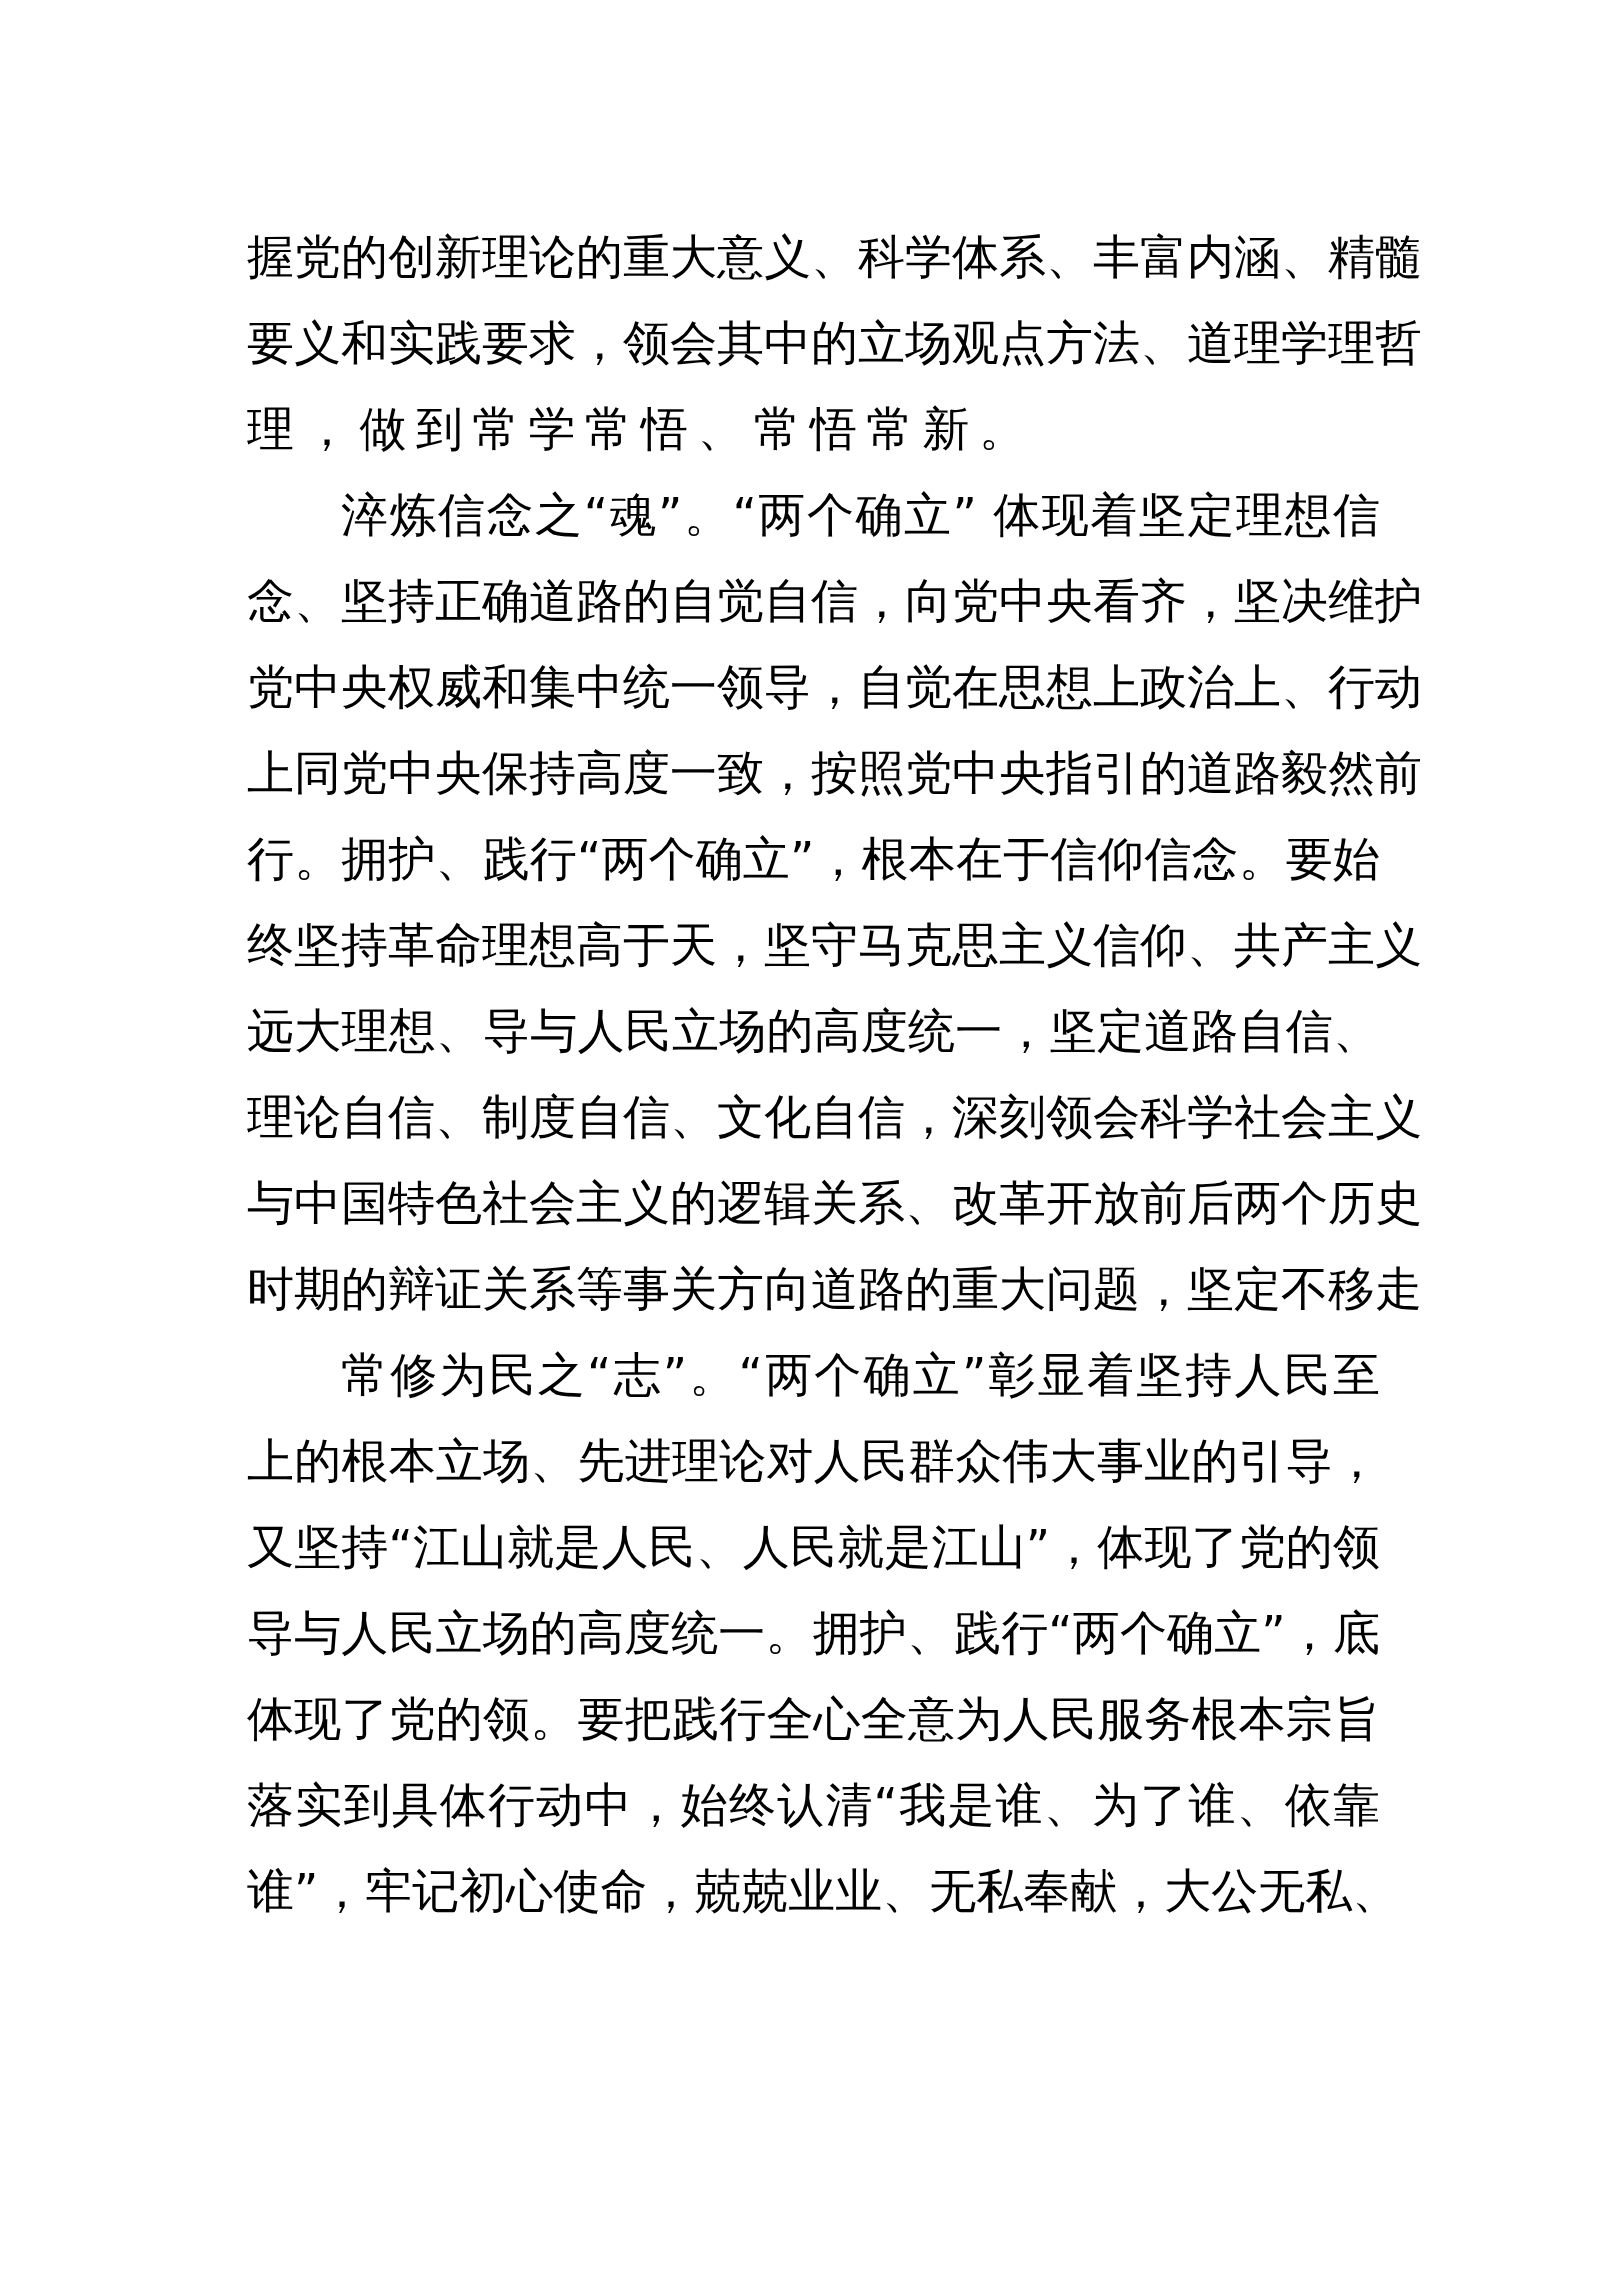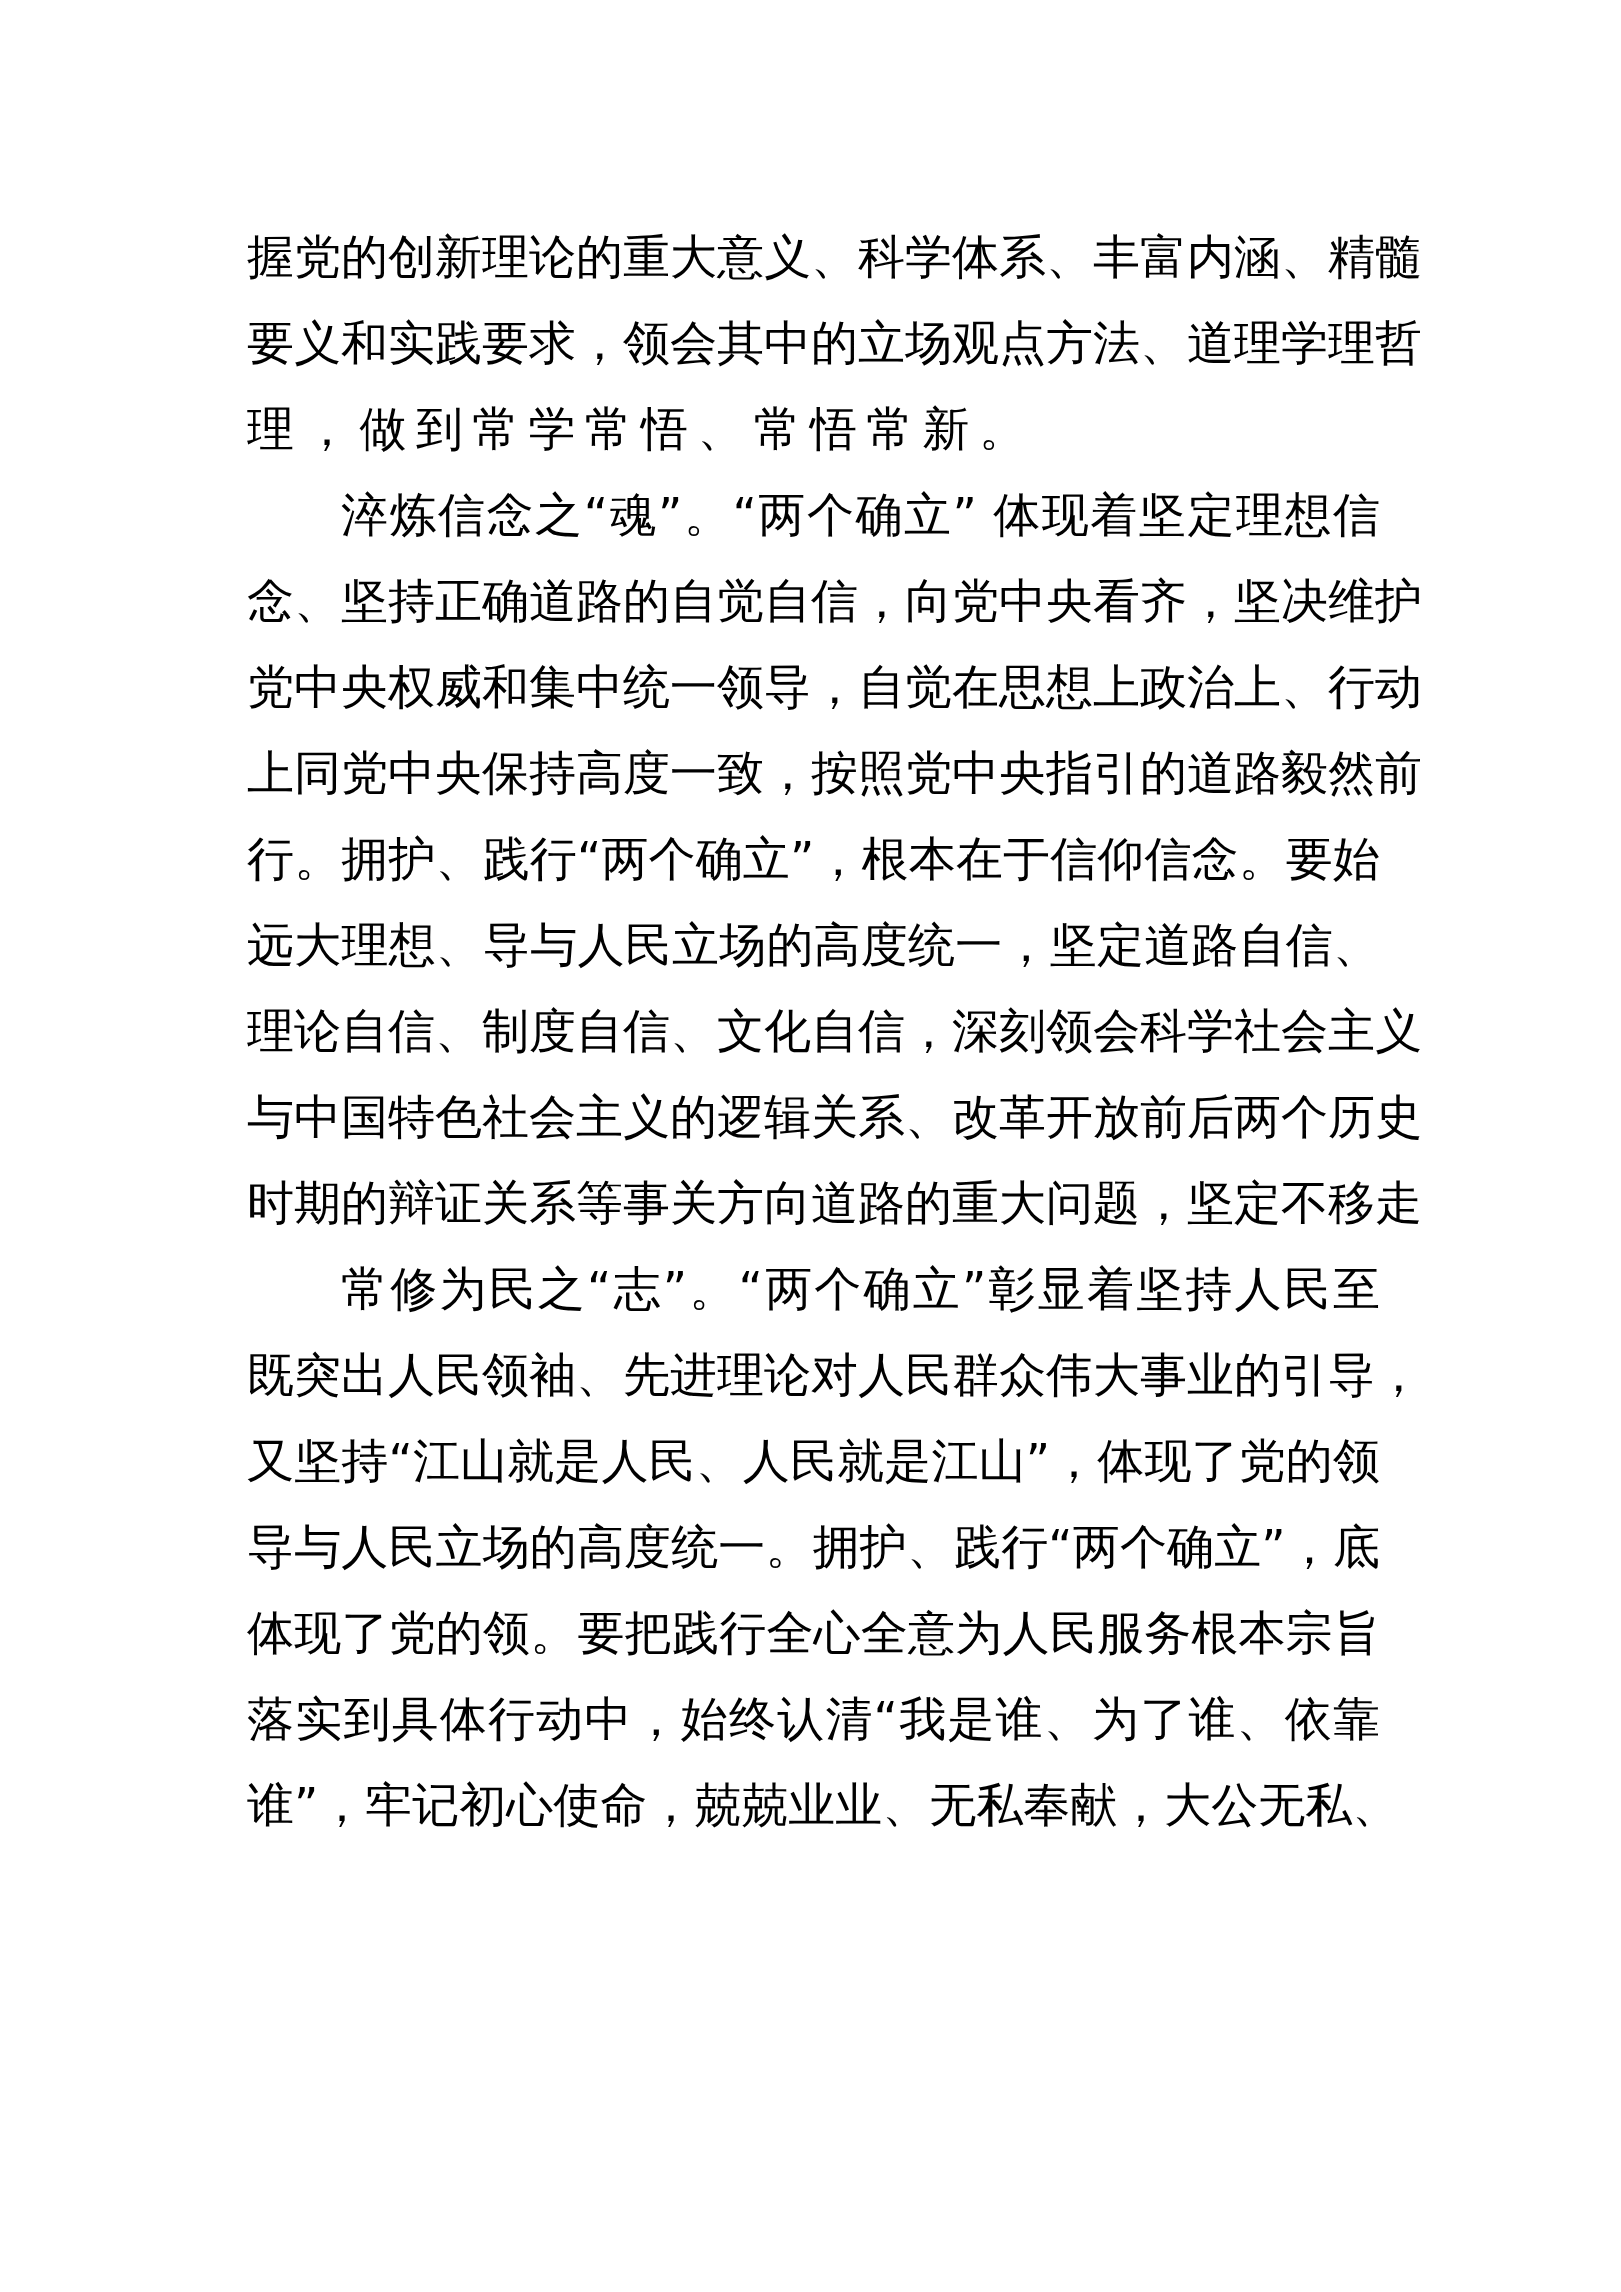--- a/index.html
+++ b/index.html
@@ -60,29 +60,30 @@
       <span class="line full">要义和实践要求，领会其中的立场观点方法、道理学理哲</span>
       <span class="line last">理，做到常学常悟、常悟常新。</span>
     </div>
 
     <div class="paragraph">
       <span class="line full indent">淬炼信念之“魂”。“两个确立” 体现着坚定理想信</span>
       <span class="line full">念、坚持正确道路的自觉自信，向党中央看齐，坚决维护</span>
       <span class="line full">党中央权威和集中统一领导，自觉在思想上政治上、行动</span>
       <span class="line full">上同党中央保持高度一致，按照党中央指引的道路毅然前</span>
       <span class="line full">行。拥护、践行“两个确立”，根本在于信仰信念。要始</span>
+      <span class="line full">终坚持革命理想高于天，坚守马克思主义信仰、共产主义</span>
       <span class="line full">远大理想、导与人民立场的高度统一，坚定道路自信、</span>
       <span class="line full">理论自信、制度自信、文化自信，深刻领会科学社会主义</span>
       <span class="line full">与中国特色社会主义的逻辑关系、改革开放前后两个历史</span>
       <span class="line full">时期的辩证关系等事关方向道路的重大问题，坚定不移走</span>
     </div>
 
     <div class="paragraph">
       <span class="line full indent">常修为民之“志”。“两个确立”彰显着坚持人民至</span>
-      <span class="line full">既突出人民领袖、先进理论对人民群众伟大事业的引导，</span>
+      <span class="line full">上的根本立场、先进理论对人民群众伟大事业的引导，</span>
       <span class="line full">又坚持“江山就是人民、人民就是江山”，体现了党的领</span>
       <span class="line full">导与人民立场的高度统一。拥护、践行“两个确立”，底</span>
       <span class="line full">体现了党的领。要把践行全心全意为人民服务根本宗旨</span>
       <span class="line full">落实到具体行动中，始终认清“我是谁、为了谁、依靠</span>
       <span class="line full">谁”，牢记初心使命，兢兢业业、无私奉献，大公无私、</span>
     </div>
 
   </div>
 </div>
 

